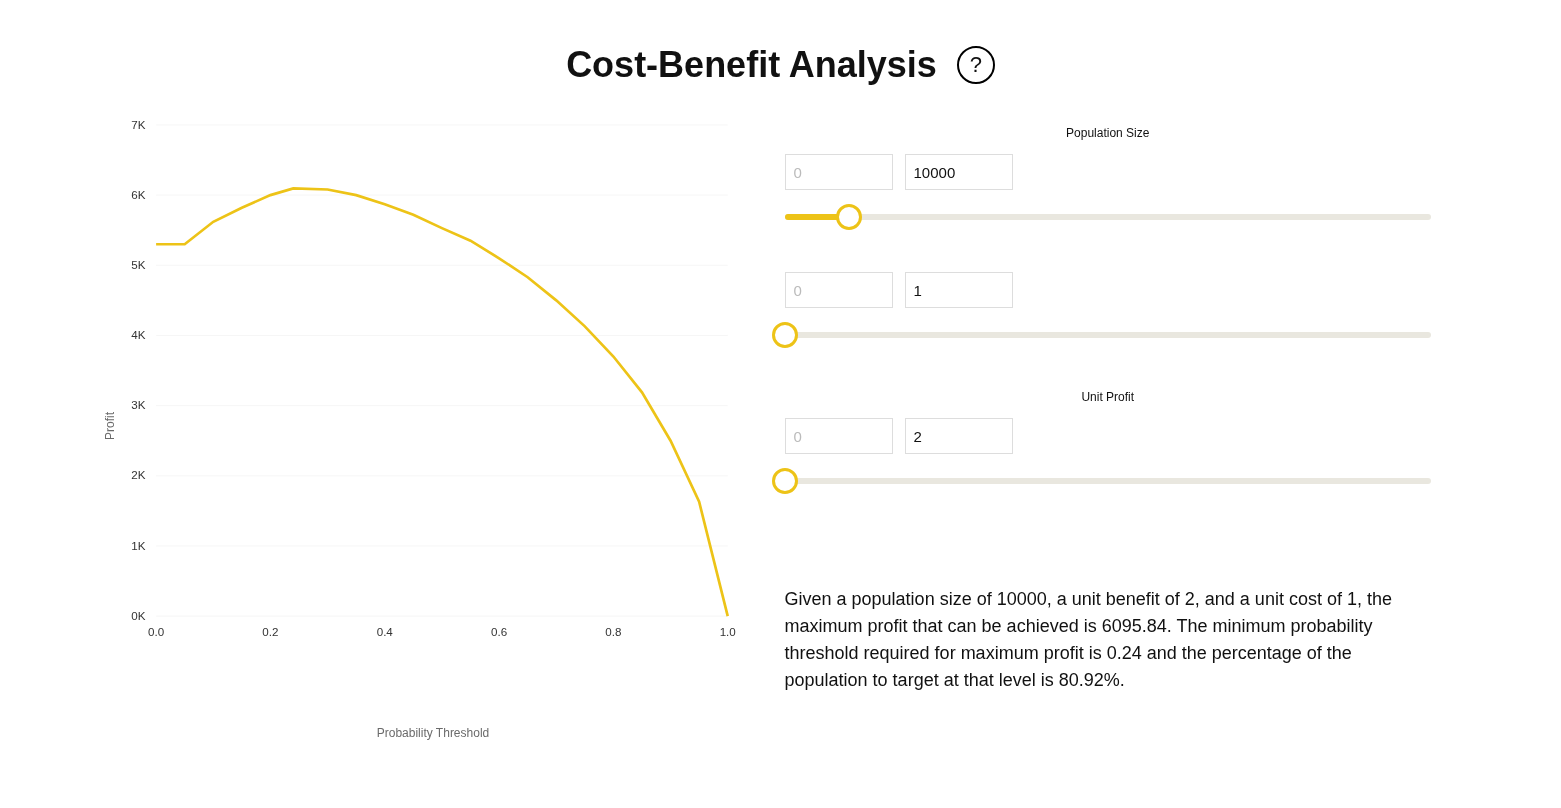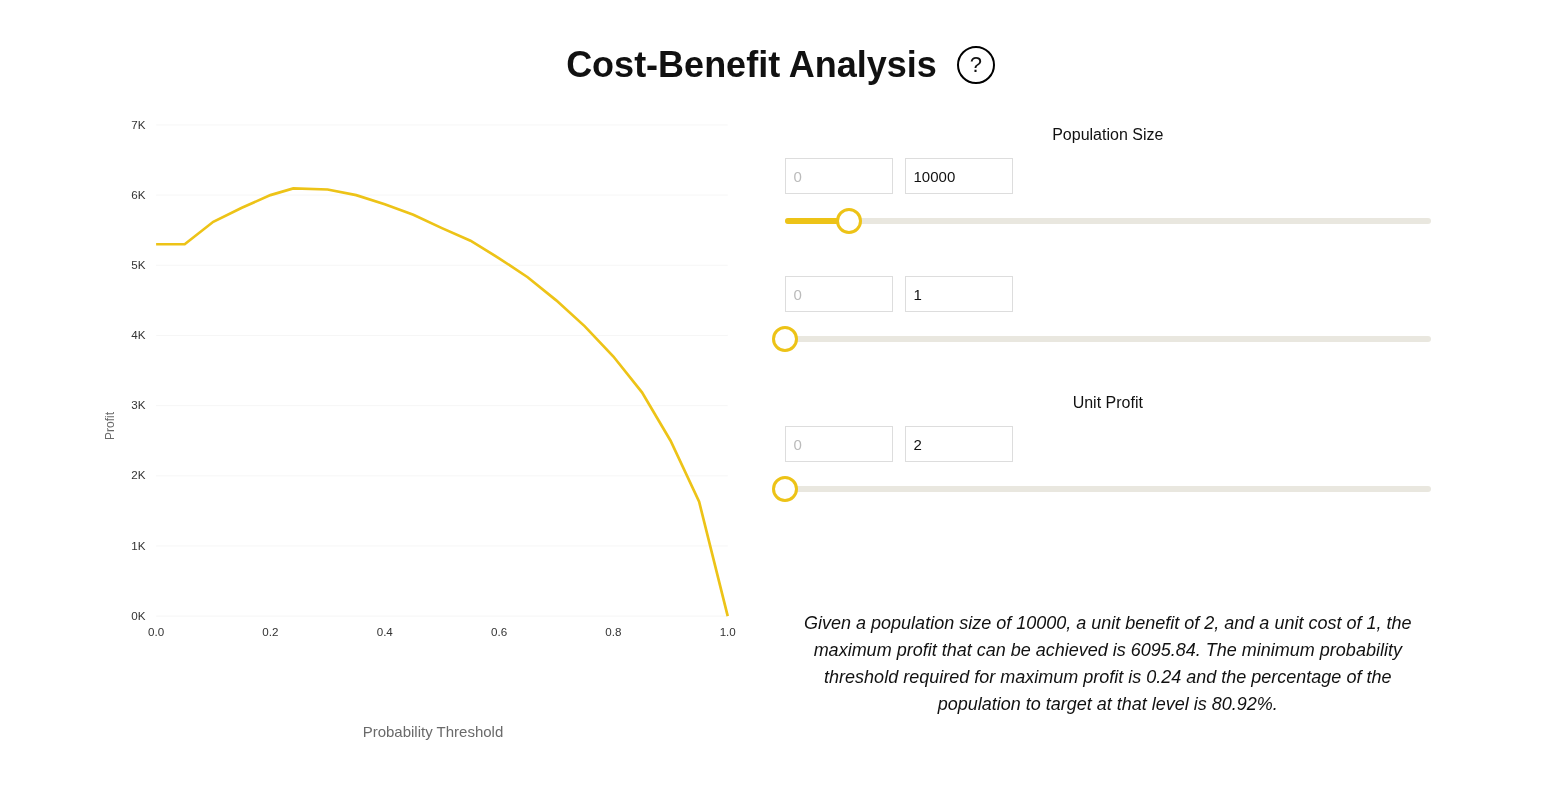--- a/index.html
+++ b/index.html
@@ -77,21 +77,21 @@
     transform: translate(-50%, -50%) rotate(-90deg);
     font-size: 12px;
     color: var(--muted);
     white-space: nowrap;
   }
   .xlabel {
     position: absolute;
     bottom: -4px;
     left: calc(55% );
     transform: translateX(-50%);
-    font-size: 15px;
+    font-size: 12px;
     color: var(--muted);
   }
   svg.chart {
     position: absolute;
     inset: 0;
   }
   .gridline {
     stroke: var(--grid);
     stroke-width: 1;
   }
@@ -99,21 +99,21 @@
     stroke: var(--accent);
     stroke-width: 3;
     fill: none;
   }
 
   .param-group {
     margin-bottom: 40px;
   }
   .param-label {
     text-align: center;
-    font-size: 16px;
+    font-size: 12px;
     margin-bottom: 14px;
   }
   .param-inputs {
     display: flex;
     gap: 12px;
     justify-content: flex-start;
     margin-bottom: 12px;
   }
   .param-inputs input[type="text"] {
     width: 90px;
@@ -155,26 +155,25 @@
     width: 26px;
     height: 26px;
     border: 3px solid var(--accent);
     background: #fff;
     border-radius: 50%;
     transform: translate(-50%, -50%);
     box-sizing: border-box;
   }
 
   .summary {
-    text-align: center;
+    text-align: left;
     font-size: 18px;
     line-height: 1.5;
     color: var(--text);
-    margin-top: 66px;
-    font-style: italic;
+    margin-top: 50px;
   }
 </style>
 </head>
 <body>
 
 <div class="page">
   <div class="title-row">
     <div class="title">Cost-Benefit Analysis</div>
     <div class="help-icon">?</div>
   </div>

